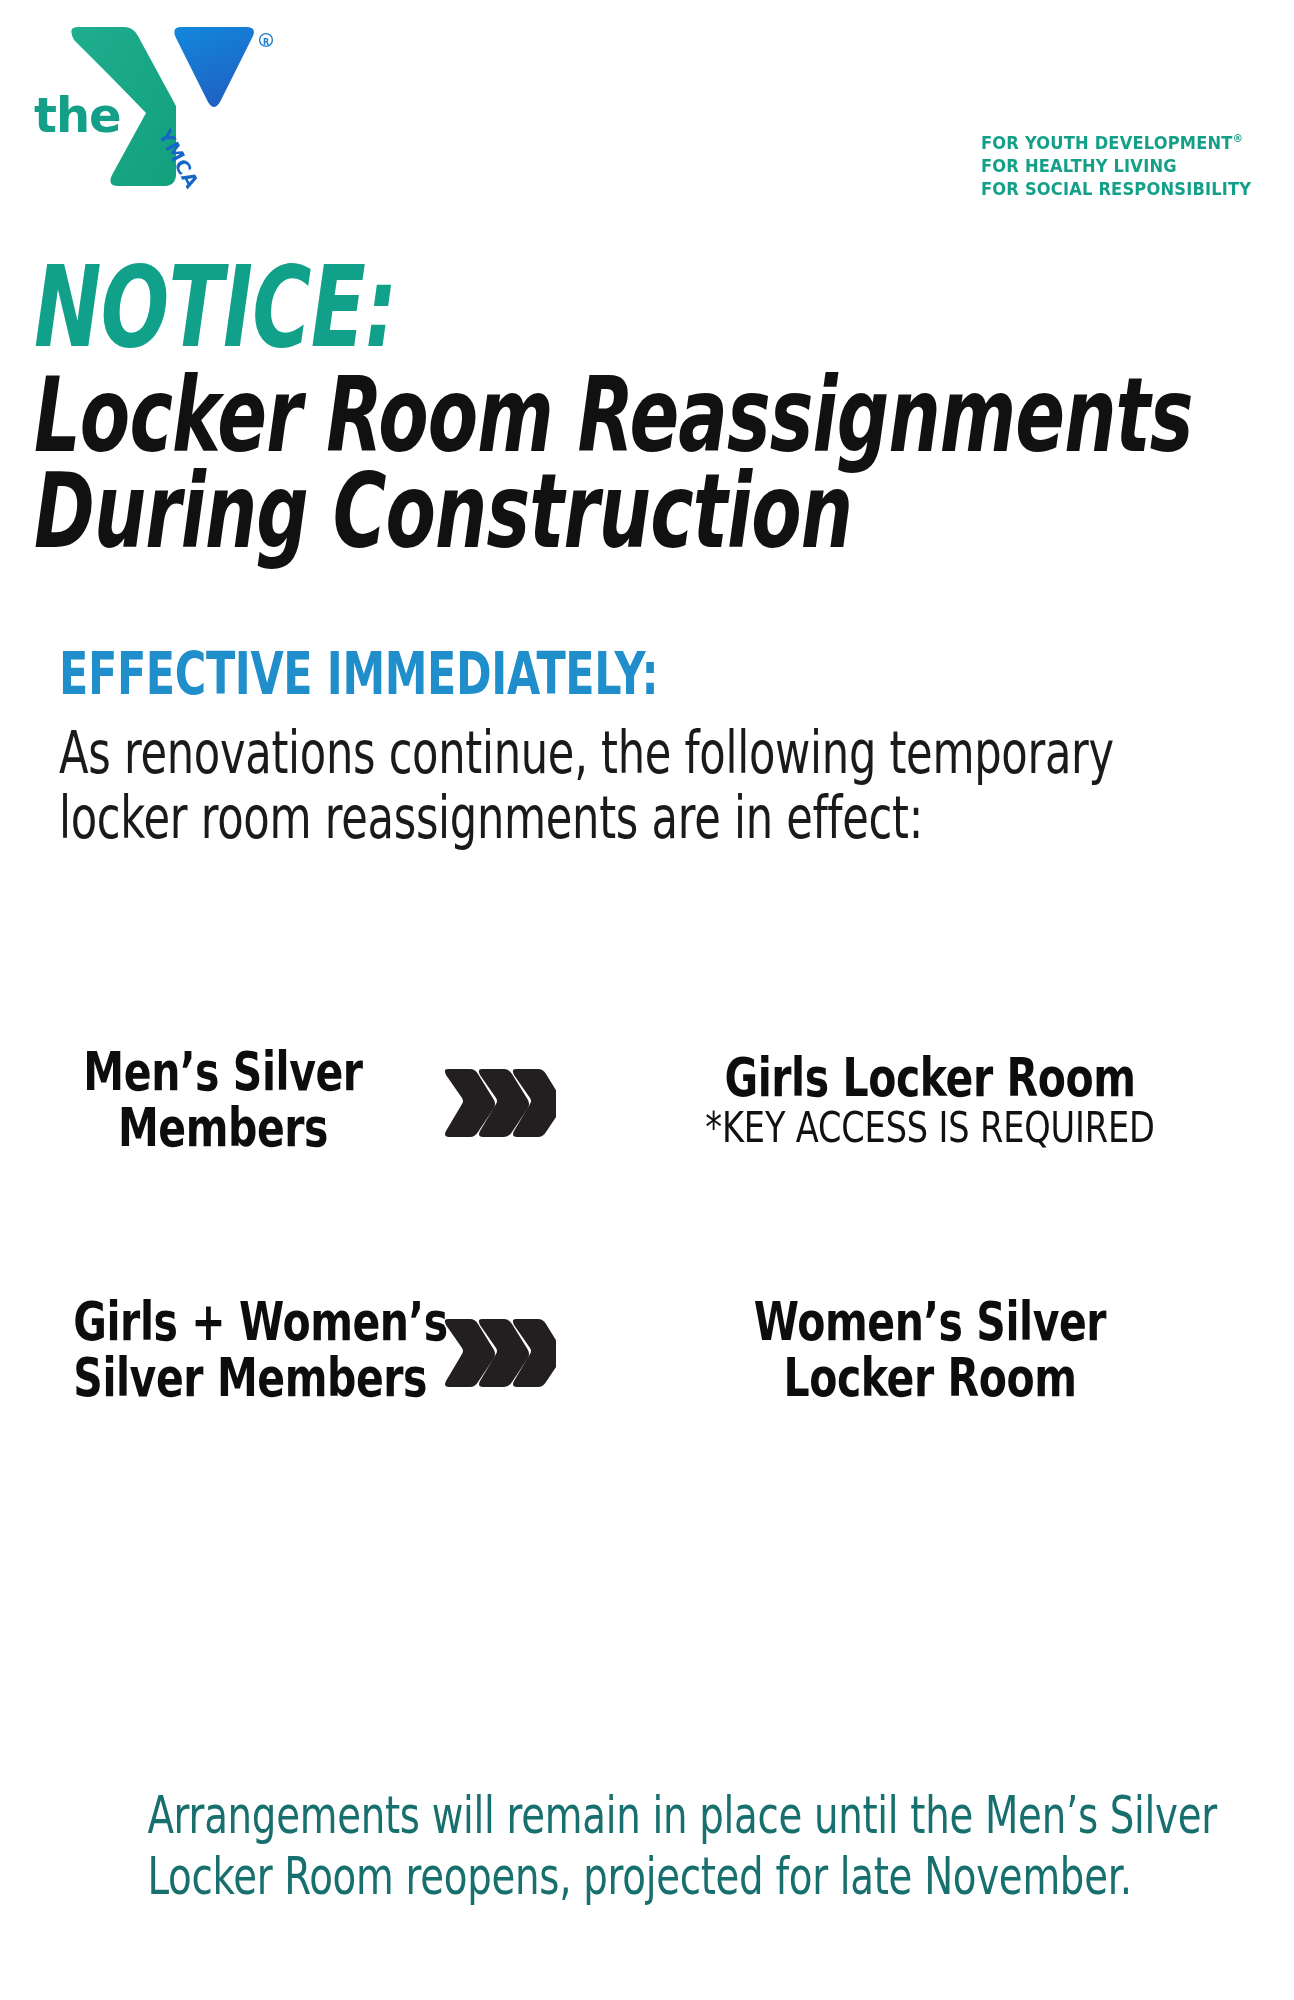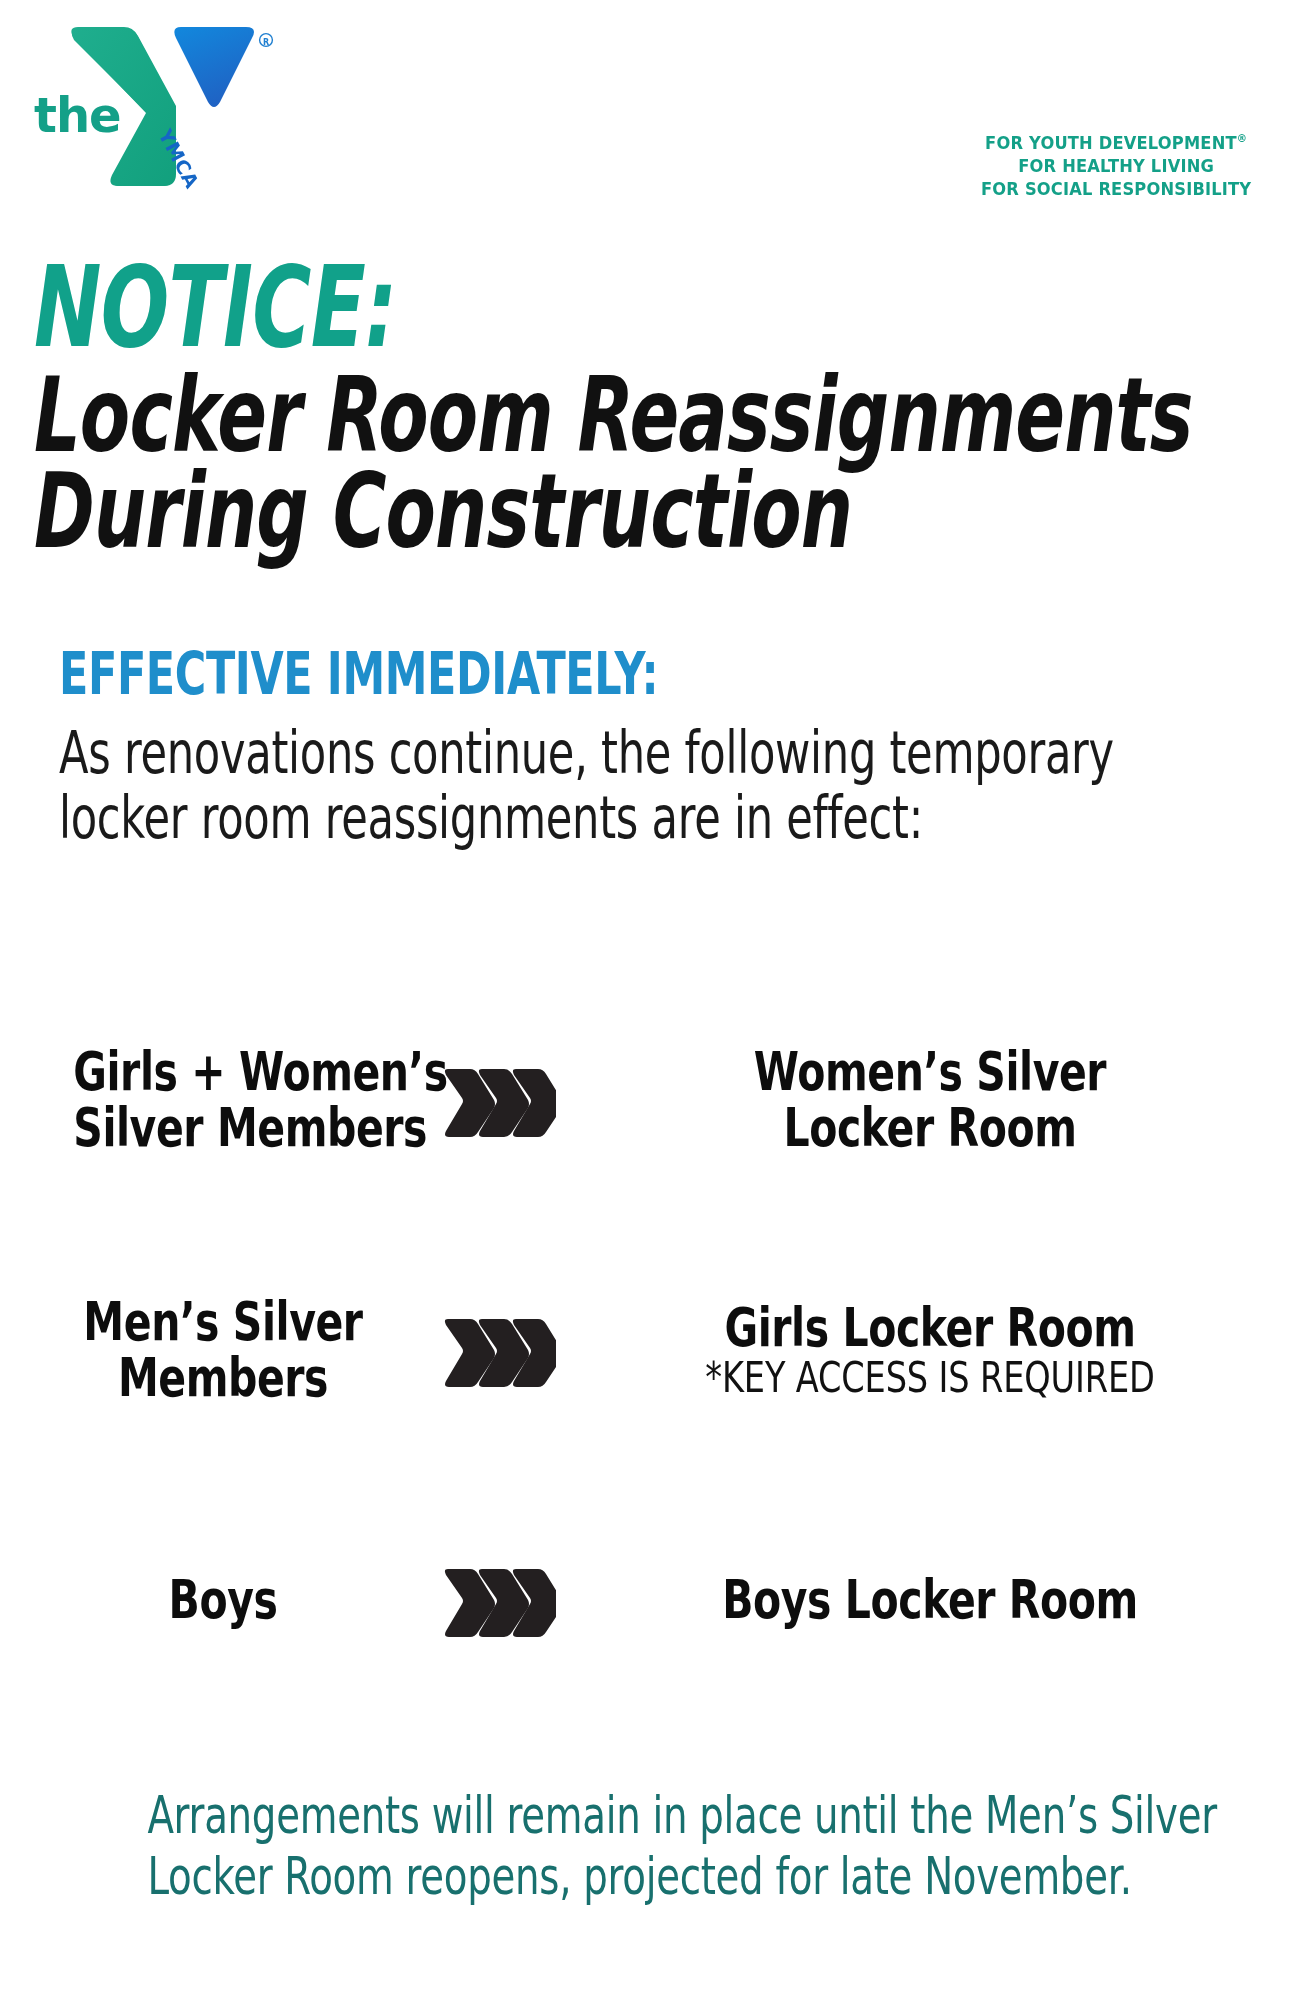--- a/index.html
+++ b/index.html
@@ -33,21 +33,21 @@
     top: 14px;
     width: 250px;
     height: 190px;
   }
   .logo svg { display: block; }
 
   .tagline {
     position: absolute;
     right: 22px;
     top: 132px;
-    text-align: center;
+    text-align: left;
     line-height: 1.30;
   }
   .tagline div {
     color: #14a088;
     font-family: "DejaVu Sans", sans-serif;
     font-weight: bold;
     font-size: 17.5px;
     letter-spacing: 0.2px;
     white-space: nowrap;
     transform: scaleX(0.93);
@@ -269,86 +269,65 @@
       <div>As renovations continue, the following temporary</div>
       <div>locker room reassignments are in effect:</div>
     </div>
   </div>
 
   <div class="rows">
 
     <div class="row">
       <div class="row-from">
         <div class="row-from-inner">
-          <div>Girls + Women’s</div>
-          <div>Silver Members</div>
+          <div>Men’s Silver</div>
+          <div>Members</div>
         </div>
       </div>
       <div class="row-arrow">
         <svg width="112" height="74" viewBox="0 0 112 74" xmlns="http://www.w3.org/2000/svg">
           <g fill="#231f20">
             <path d="M4 6 h22 q5 0 8 5 l16 26 q2 4 0 8 l-16 24 q-3 5 -8 5 H5 q-6 0 -3 -6 l16 -27 q2 -3 0 -6 L2 12 q-3 -6 2 -6 Z"></path>
             <path d="M38 6 h22 q5 0 8 5 l16 26 q2 4 0 8 l-16 24 q-3 5 -8 5 H39 q-6 0 -3 -6 l16 -27 q2 -3 0 -6 L36 12 q-3 -6 2 -6 Z"></path>
             <path d="M72 6 h22 q5 0 8 5 l16 26 q2 4 0 8 l-16 24 q-3 5 -8 5 H73 q-6 0 -3 -6 l16 -27 q2 -3 0 -6 L70 12 q-3 -6 2 -6 Z"></path>
           </g>
         </svg>
       </div>
       <div class="row-to">
         <div class="row-to-inner">
-          <div>Women’s Silver</div>
-          <div>Locker Room</div>
+          <div>Girls Locker Room</div>
         </div>
+        <div class="row-note">*KEY ACCESS IS REQUIRED</div>
       </div>
     </div>
 
     <div class="row">
       <div class="row-from">
         <div class="row-from-inner">
-          <div>Men’s Silver</div>
-          <div>Members</div>
+          <div>Girls + Women’s</div>
+          <div>Silver Members</div>
         </div>
       </div>
       <div class="row-arrow">
         <svg width="112" height="74" viewBox="0 0 112 74" xmlns="http://www.w3.org/2000/svg">
           <g fill="#231f20">
             <path d="M4 6 h22 q5 0 8 5 l16 26 q2 4 0 8 l-16 24 q-3 5 -8 5 H5 q-6 0 -3 -6 l16 -27 q2 -3 0 -6 L2 12 q-3 -6 2 -6 Z"></path>
             <path d="M38 6 h22 q5 0 8 5 l16 26 q2 4 0 8 l-16 24 q-3 5 -8 5 H39 q-6 0 -3 -6 l16 -27 q2 -3 0 -6 L36 12 q-3 -6 2 -6 Z"></path>
             <path d="M72 6 h22 q5 0 8 5 l16 26 q2 4 0 8 l-16 24 q-3 5 -8 5 H73 q-6 0 -3 -6 l16 -27 q2 -3 0 -6 L70 12 q-3 -6 2 -6 Z"></path>
           </g>
         </svg>
       </div>
       <div class="row-to">
         <div class="row-to-inner">
-          <div>Girls Locker Room</div>
+          <div>Women’s Silver</div>
+          <div>Locker Room</div>
         </div>
-        <div class="row-note">*KEY ACCESS IS REQUIRED</div>
-      </div>
-    </div>
-
-    <div class="row">
-      <div class="row-from">
-        <div class="row-from-inner">
-          <div>Boys</div>
-        </div>
-      </div>
-      <div class="row-arrow">
-        <svg width="112" height="74" viewBox="0 0 112 74" xmlns="http://www.w3.org/2000/svg">
-          <g fill="#231f20">
-            <path d="M4 6 h22 q5 0 8 5 l16 26 q2 4 0 8 l-16 24 q-3 5 -8 5 H5 q-6 0 -3 -6 l16 -27 q2 -3 0 -6 L2 12 q-3 -6 2 -6 Z"></path>
-            <path d="M38 6 h22 q5 0 8 5 l16 26 q2 4 0 8 l-16 24 q-3 5 -8 5 H39 q-6 0 -3 -6 l16 -27 q2 -3 0 -6 L36 12 q-3 -6 2 -6 Z"></path>
-            <path d="M72 6 h22 q5 0 8 5 l16 26 q2 4 0 8 l-16 24 q-3 5 -8 5 H73 q-6 0 -3 -6 l16 -27 q2 -3 0 -6 L70 12 q-3 -6 2 -6 Z"></path>
-          </g>
-        </svg>
-      </div>
-      <div class="row-to">
-        <div class="row-to-inner">
-          <div>Boys Locker Room</div>
-        </div>
-      </div>
-    </div>
+      </div>
+    </div>
+
 
   </div>
 
   <div class="footer">
     <div class="footer-inner">
       <div>Arrangements will remain in place until the Men’s Silver</div>
       <div>Locker Room reopens, projected for late November.</div>
     </div>
   </div>
 

